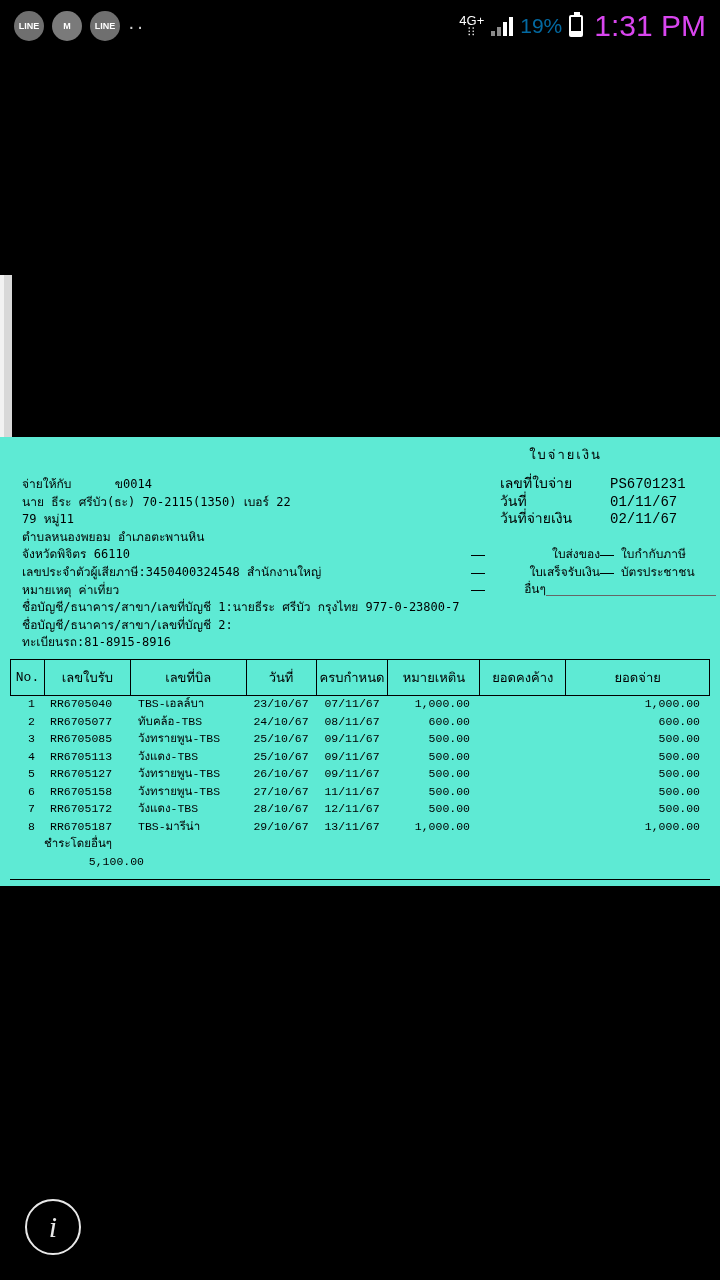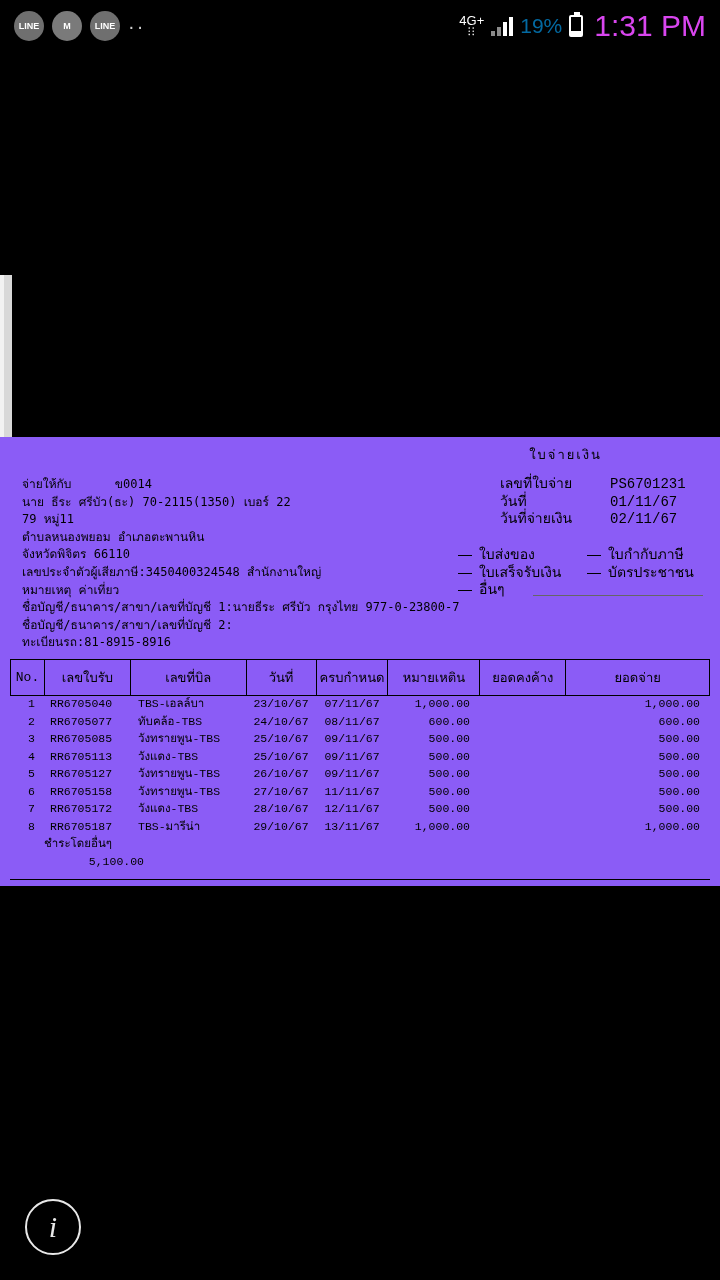--- a/index.html
+++ b/index.html
@@ -53,37 +53,37 @@
     background: #d8d8d8;
   }
   .edge-sliver:after {
     content: ""; position: absolute; left: 0; top: 0; width: 4px; height: 100%;
     background: #f2f2f2;
   }
 
   
   .doc {
     position: absolute; left: 0; top: 437px; width: 720px; height: 449px;
-    background: #8b5cf6; color: #000;
+    background: #5eead4; color: #000;
     font-family: "Liberation Mono", monospace;
   }
   .doc-inner { position: relative; width: 100%; height: 100%; padding: 0 10px; }
 
   .doc-title {
     position: absolute; right: 118px; top: 7px;
     font-size: 13px; letter-spacing: 2px;
   }
 
   .hdr-left { position: absolute; left: 22px; top: 39px; font-size: 12px; line-height: 17.6px; white-space: pre; }
   .hdr-right { position: absolute; left: 500px; top: 39px; font-size: 14px; line-height: 17.6px; }
   .hdr-right .row { display: flex; }
   .hdr-right .k { width: 110px; }
   .hdr-right .v { }
 
-  .checks { position: absolute; left: 458px; top: 110px; font-size: 14px; line-height: 17.6px; }
+  .checks { position: absolute; left: 471px; top: 110px; font-size: 12px; line-height: 17.6px; text-align: right; }
   .checks .crow { display: flex; align-items: center; }
   .dash { display: inline-block; width: 14px; border-top: 1px solid #000; margin-right: 7px; }
   .ck-a { width: 108px; }
   .ck-b { }
   .checks .line-fill { display: inline-block; width: 170px; border-bottom: 1px solid #666; height: 10px; }
 
   
   table.items {
     position: absolute; left: 10px; top: 222px;
     width: 700px; border-collapse: collapse;

